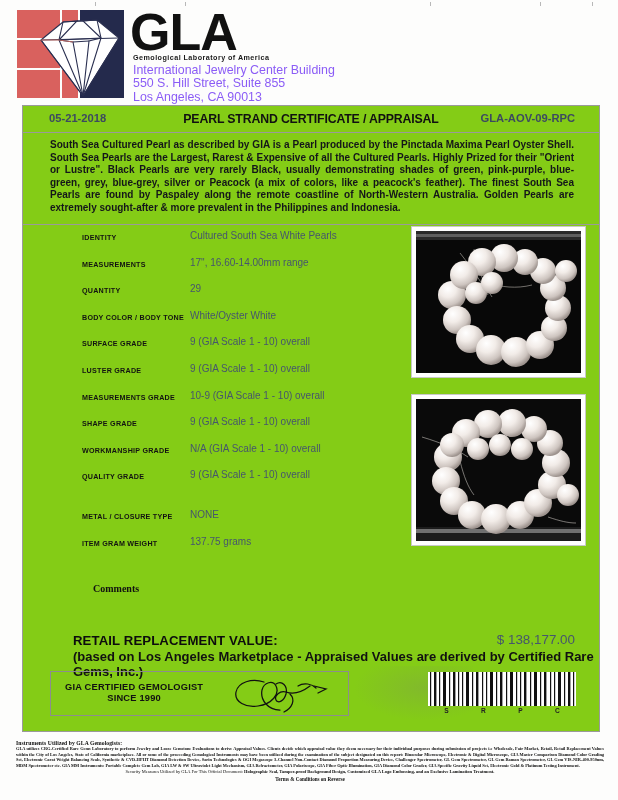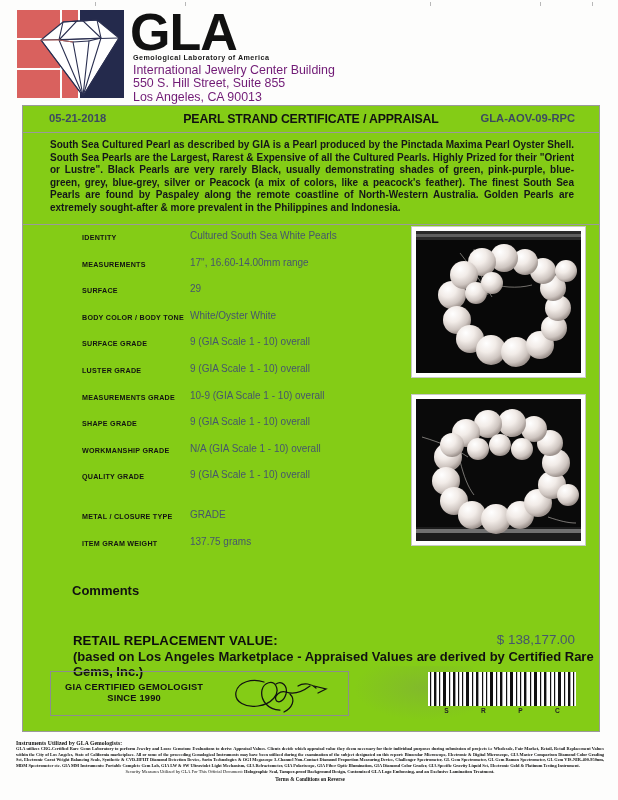--- a/index.html
+++ b/index.html
@@ -23,21 +23,21 @@
   .sq.s4{left:45px; top:2px;  width:16px;height:28px;}
   .sq.s5{left:45px; top:32px; width:16px;height:28px;}
   .sq.s6{left:45px; top:62px; width:16px;height:28px;}
   .navy{position:absolute;left:63px;top:2px;width:44px;height:88px;background:#242a4c;}
   .diamond-svg{position:absolute;left:20px;top:4px;width:88px;height:88px;}
 
   .gla-word{position:absolute;left:130px;top:6px;font-size:52px;line-height:52px;
     font-weight:700;letter-spacing:-1px;color:#111;font-family:"Liberation Sans",sans-serif;}
   .gla-sub{position:absolute;left:133px;top:53px;font-size:7.2px;letter-spacing:.45px;
     font-weight:700;color:#1a1a1a;}
-  .addr{position:absolute;left:133px;top:64px;font-size:12.4px;line-height:13.4px;color:#701a75;}
+  .addr{position:absolute;left:133px;top:64px;font-size:12.4px;line-height:13.4px;color:#8b5cf6;}
 
   
   .frame{position:absolute;left:22px;top:105px;width:578px;height:627px;
     border:1px solid #9a9a9a;background:#84cc16;box-sizing:border-box;}
   .rule{position:absolute;left:0;right:0;height:1px;background:#9a9a9a;}
 
   
   .toprow{position:absolute;left:0;top:0;width:100%;height:27px;}
   .doc-date{position:absolute;left:26px;top:6px;font-size:11.2px;font-weight:600;color:#3c4a60;}
   .doc-title{position:absolute;left:0;right:0;top:6px;text-align:center;
@@ -56,21 +56,21 @@
     letter-spacing:.25px;color:#121212;}
   .sval{position:absolute;left:140px;top:-1px;font-size:10px;color:#46566d;font-weight:400;}
 
   
   .photo{position:absolute;border:1px solid #c9c9c9;background:#fff;padding:4px;box-sizing:border-box;}
   .photo .inner{width:100%;height:100%;background:#0a0a0a;position:relative;overflow:hidden;}
   .ph1{left:388px;top:120px;width:175px;height:152px;}
   .ph2{left:388px;top:288px;width:175px;height:152px;}
 
   
-  .comments{position:absolute;left:49px;top:477px;font-size:13px;font-weight:700;color:#111;}
+  .comments{position:absolute;left:70px;top:477px;font-size:10px;font-weight:700;color:#111;font-family:Liberation Serif, serif;}
 
   
   .val-label{position:absolute;left:50px;top:527px;font-size:13.2px;font-weight:700;
     letter-spacing:.1px;color:#0d0d0d;}
   .val-note{position:absolute;left:50px;top:543px;font-size:13px;font-weight:700;color:#111;}
   .val-amount{position:absolute;right:24px;top:526px;font-size:13.4px;color:#46566d;}
 
   
   .sigbox{position:absolute;left:27px;top:565px;width:297px;height:43px;border:1px solid #8d8d8d;text-align:center;}
   .sig-text{position:absolute;left:14px;top:10px;font-size:9.3px;line-height:11.4px;
@@ -169,21 +169,21 @@
     <div class="specs">
       <div class="srow">
         <span class="slabel">IDENTITY</span>
         <span class="sval">Cultured South Sea White Pearls</span>
       </div>
       <div class="srow">
         <span class="slabel">MEASUREMENTS</span>
         <span class="sval">17", 16.60-14.00mm range</span>
       </div>
       <div class="srow">
-        <span class="slabel">SURFACE</span>
+        <span class="slabel">QUANTITY</span>
         <span class="sval">29</span>
       </div>
       <div class="srow">
         <span class="slabel">BODY COLOR / BODY TONE</span>
         <span class="sval">White/Oyster White</span>
       </div>
       <div class="srow">
         <span class="slabel">SURFACE GRADE</span>
         <span class="sval">9  (GIA Scale 1 - 10) overall</span>
       </div>
@@ -202,21 +202,21 @@
       <div class="srow">
         <span class="slabel">WORKMANSHIP GRADE</span>
         <span class="sval">N/A (GIA Scale 1 - 10) overall</span>
       </div>
       <div class="srow gap">
         <span class="slabel">QUALITY GRADE</span>
         <span class="sval">9 (GIA Scale 1 - 10) overall</span>
       </div>
       <div class="srow">
         <span class="slabel">METAL / CLOSURE TYPE</span>
-        <span class="sval">GRADE</span>
+        <span class="sval">NONE</span>
       </div>
       <div class="srow">
         <span class="slabel">ITEM GRAM WEIGHT</span>
         <span class="sval">137.75 grams</span>
       </div>
     </div>
 
     <div class="photo ph1">
       <div class="inner">
         <svg viewBox="0 0 165 142" width="100%" height="100%">

